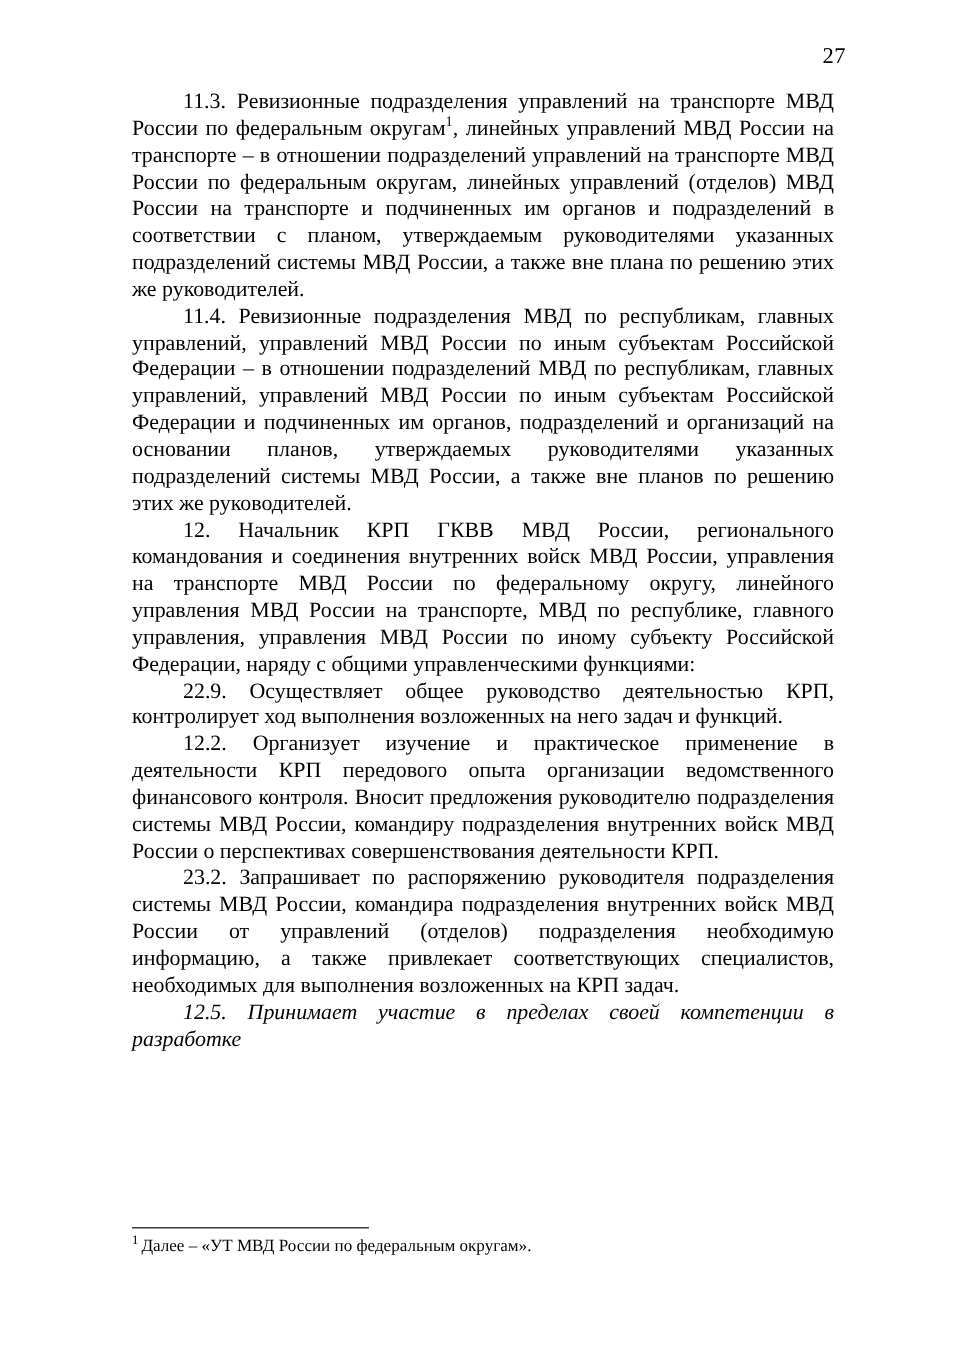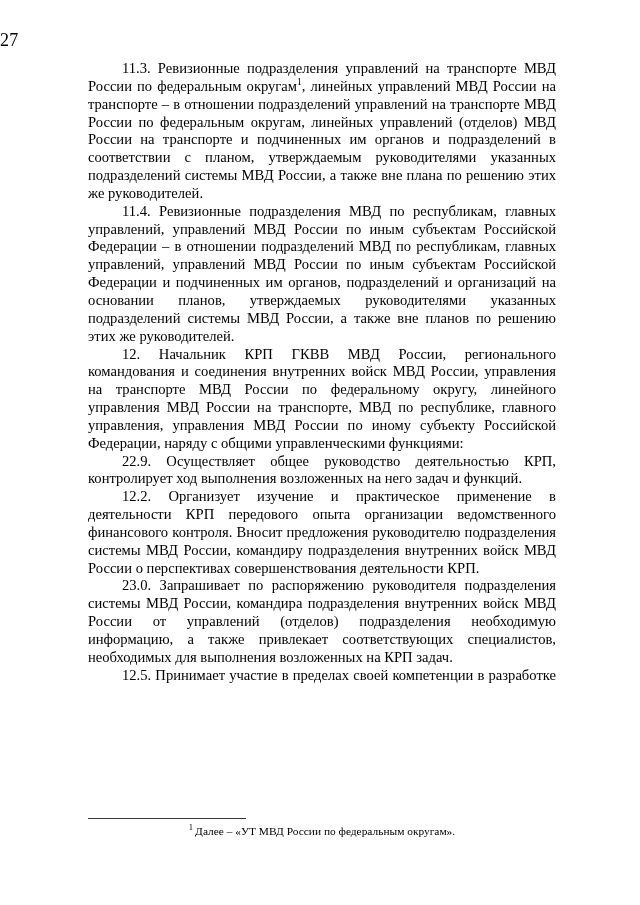--- a/index.html
+++ b/index.html
@@ -17,22 +17,22 @@
     height: 905px;
     background: #ffffff;
     overflow: hidden;
     box-sizing: border-box;
   }
   .page-number {
     position: absolute;
     top: 30px;
     left: 0;
     width: 564px;
-    text-align: left;
-    font-size: 18px;
+    text-align: right;
+    font-size: 15px;
     letter-spacing: 0.3px;
   }
   .content {
     position: absolute;
     top: 60px;
     left: 88px;
     width: 468px;
   }
   p.para {
     margin: 0;
@@ -43,20 +43,21 @@
     text-indent: 0;
     hyphens: none;
     word-spacing: 0px;
   }
   p.para.indent {
     text-indent: 34px;
   }
   
   p.para.stretch-all {
     text-align-last: justify;
+    font-style: italic;
   }
   sup.fn-ref {
     font-size: 9.5px;
     vertical-align: super;
     line-height: 0;
   }
   .footnote-area {
     position: absolute;
     left: 88px;
     top: 818px;
@@ -65,21 +66,21 @@
   .footnote-rule {
     width: 158px;
     height: 0;
     border-top: 1px solid #3a3a3a;
     margin: 0 0 5px 0;
   }
   .footnote-text {
     margin: 0;
     font-size: 11.4px;
     line-height: 14px;
-    text-align: center;
+    text-align: left;
   }
   .footnote-text sup {
     font-size: 8.5px;
     vertical-align: super;
     line-height: 0;
     margin-right: 2px;
   }
 </style>
 </head>
 <body>
@@ -95,21 +96,21 @@
 
     <p class="para indent">11.4. Ревизионные подразделения МВД по республикам, главных управлений, управлений МВД России по иным субъектам Российской Федерации – в отношении подразделений МВД по республикам, главных управлений, управлений МВД России по иным субъектам Российской Федерации и подчиненных им органов, подразделений и организаций на основании планов, утверждаемых руководителями указанных подразделений системы МВД России, а также вне планов по решению этих же руководителей.</p>
 
     <p class="para indent">12. Начальник КРП ГКВВ МВД России, регионального командования и соединения внутренних войск МВД России, управления на транспорте МВД России по федеральному округу, линейного управления МВД России на транспорте, МВД по республике, главного управления, управления МВД России по иному субъекту Российской Федерации, наряду с общими управленческими функциями:</p>
 
     <p class="para indent">22.9. Осуществляет общее руководство деятельностью КРП, контролирует ход выполнения возложенных на него задач и функций.</p>
 
     <p class="para indent">12.2. Организует изучение и практическое применение в деятельности КРП передового опыта организации ведомственного финансового контроля. Вносит предложения руководителю подразделения системы МВД России, командиру подразделения внутренних войск МВД России о перспективах совершенствования деятельности КРП.</p>
 
 
-    <p class="para indent">23.0. Запрашивает по распоряжению руководителя подразделения системы МВД России, командира подразделения внутренних войск МВД России от управлений (отделов) подразделения необходимую информацию, а также привлекает соответствующих специалистов, необходимых для выполнения возложенных на КРП задач.</p>
+    <p class="para indent">23.2. Запрашивает по распоряжению руководителя подразделения системы МВД России, командира подразделения внутренних войск МВД России от управлений (отделов) подразделения необходимую информацию, а также привлекает соответствующих специалистов, необходимых для выполнения возложенных на КРП задач.</p>
 
     <p class="para indent stretch-all">12.5. Принимает участие в пределах своей компетенции в разработке</p>
 
   </div>
 
   <div class="footnote-area">
     <div class="footnote-rule"></div>
     <p class="footnote-text"><sup>1</sup><span>Далее – «УТ МВД России по федеральным округам».</span></p>
   </div>
 

